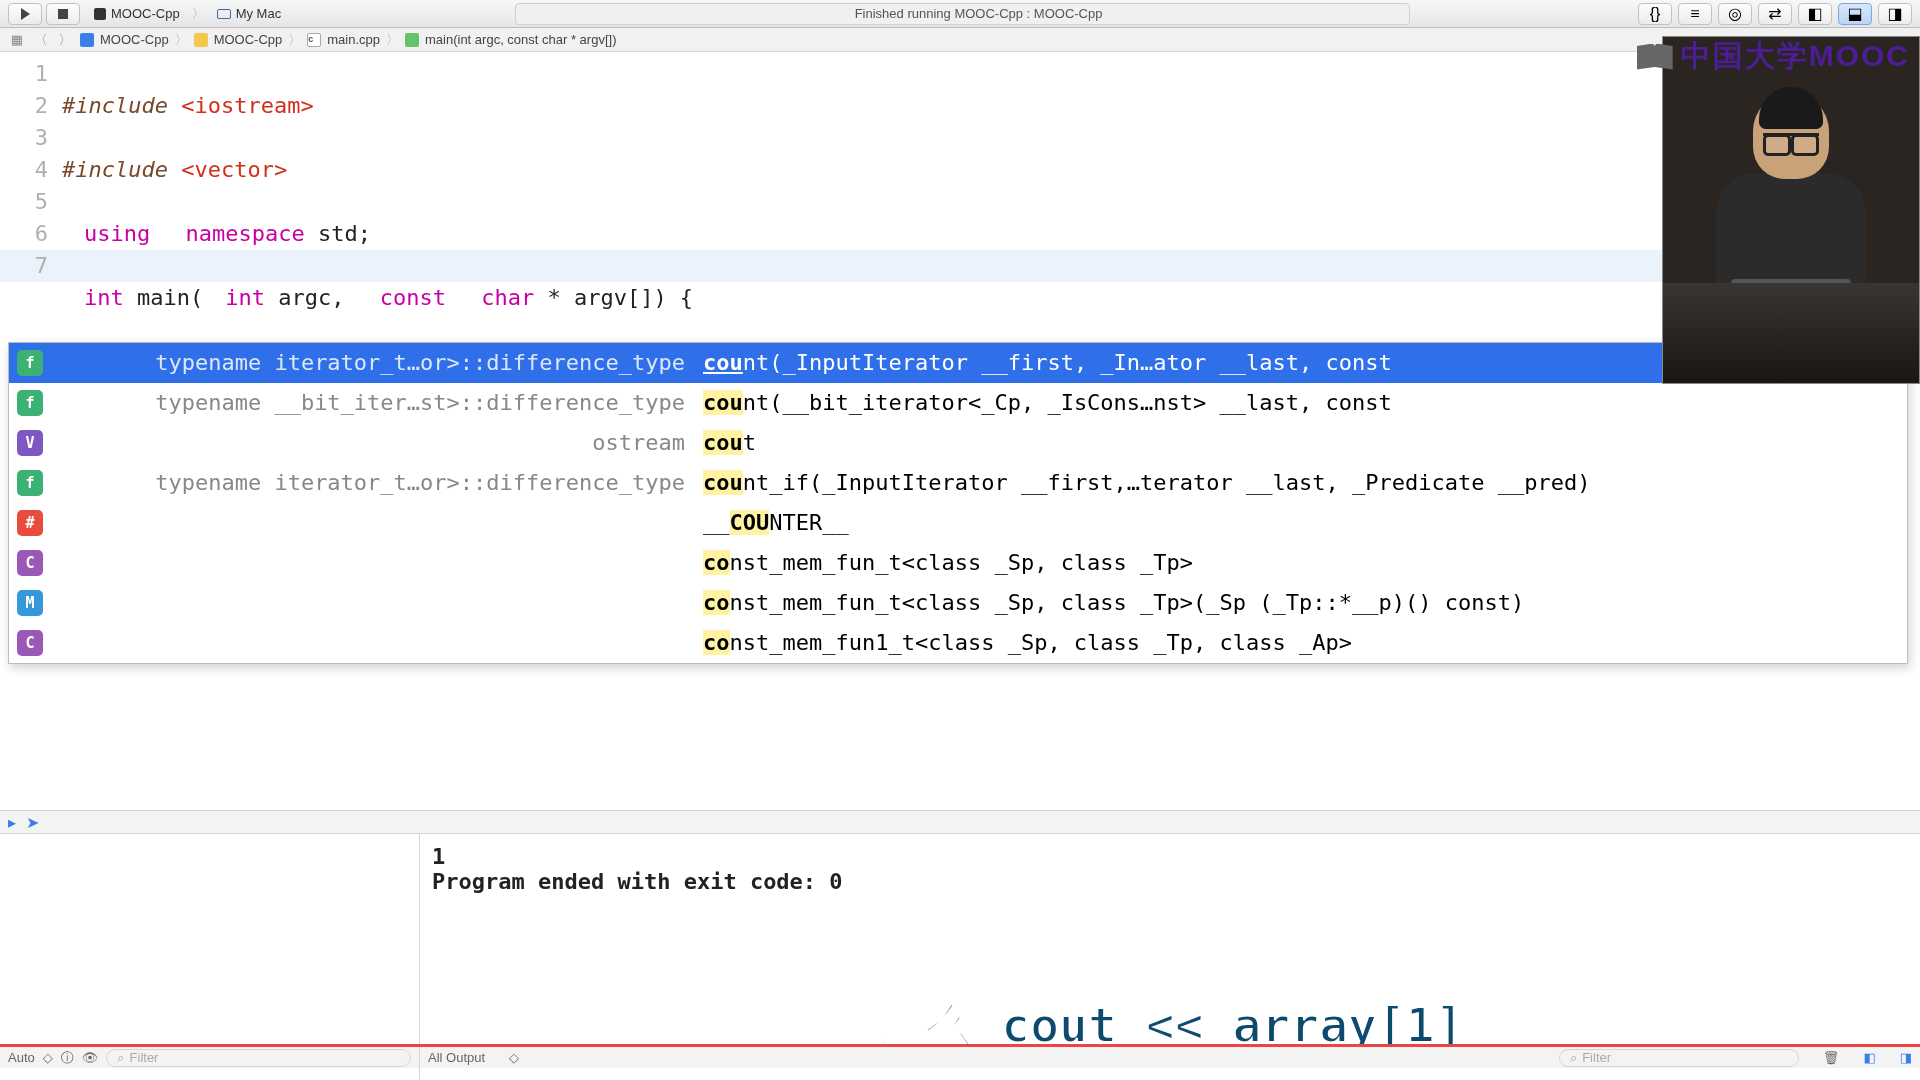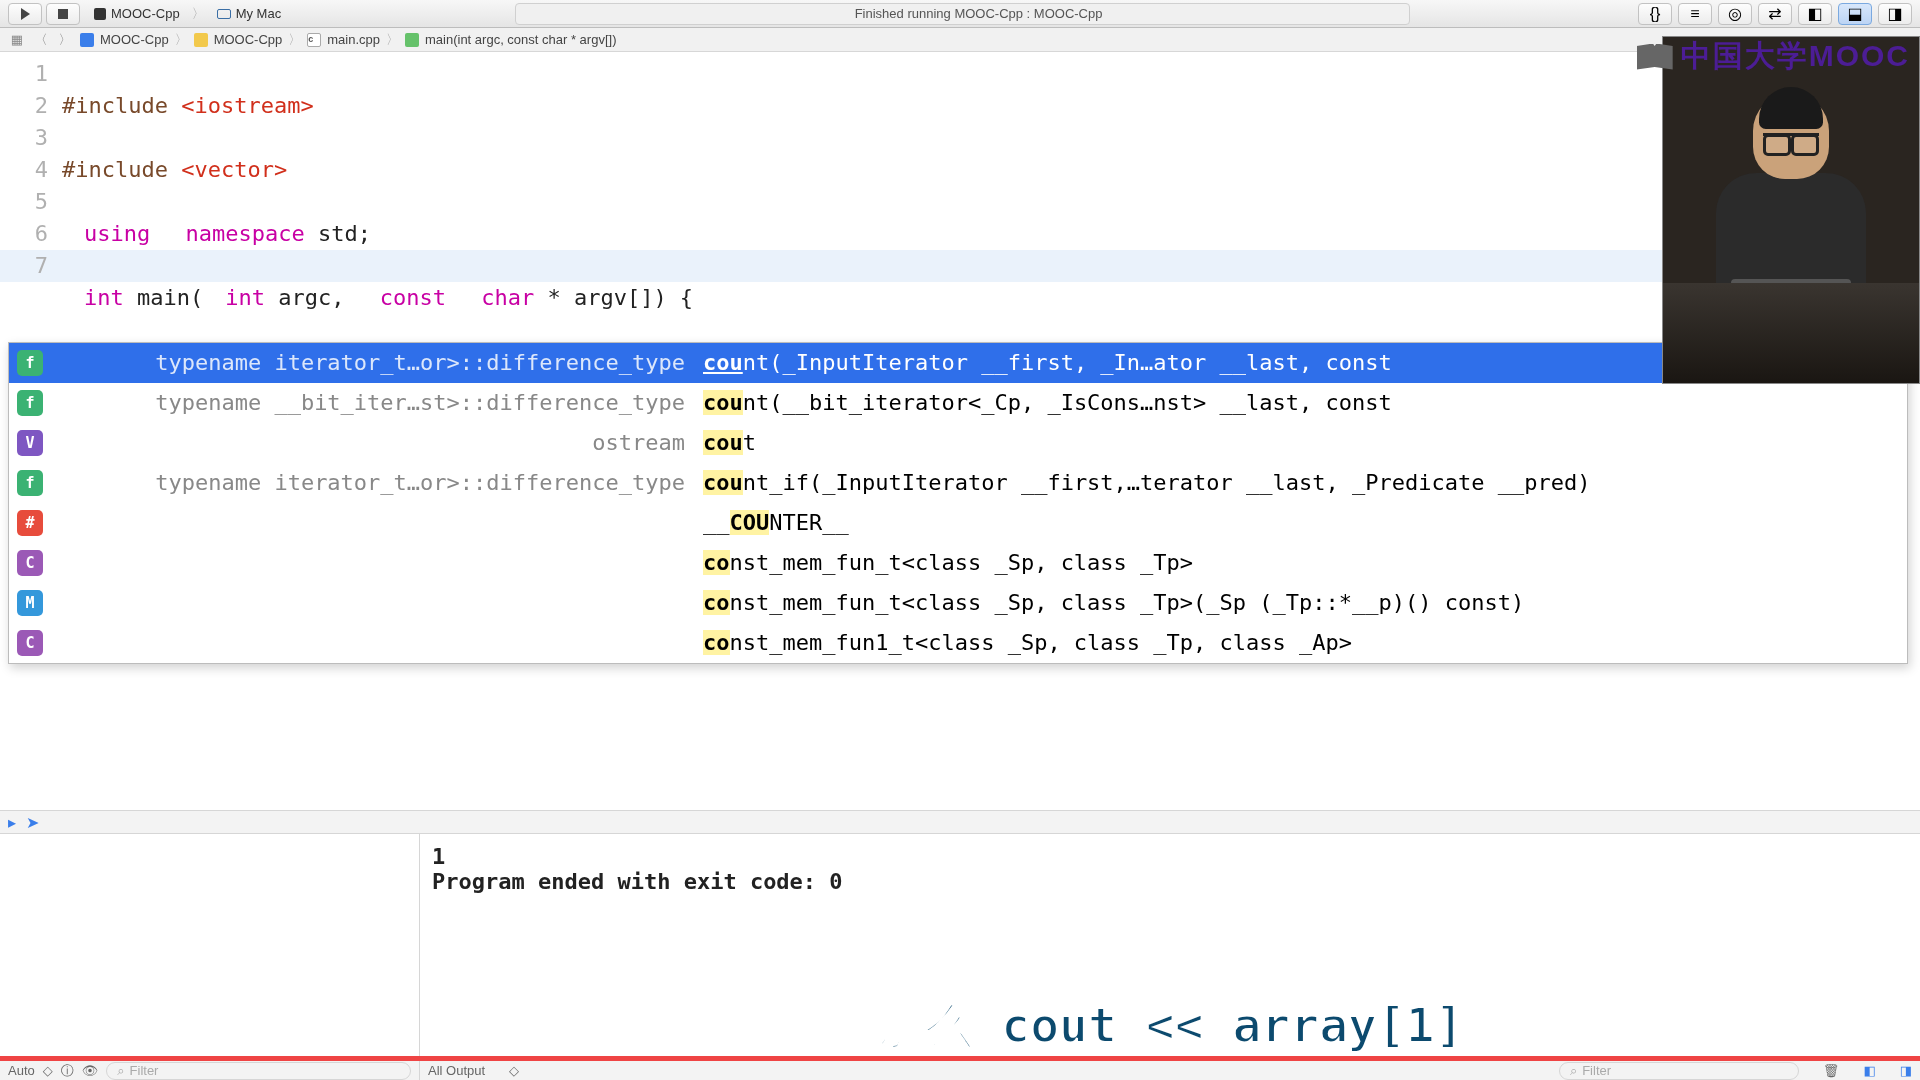--- a/index.html
+++ b/index.html
@@ -20,21 +20,21 @@
   .crumb .ico { width:14px; height:14px; border-radius:2px; display:inline-block; }
   .ico-proj { background:#3a7eea; }
   .ico-fold { background:#f2c94c; }
   .ico-c { background:#fff; border:1px solid #aaa; font-size:9px; display:inline-flex; align-items:center; justify-content:center; color:#555; font-weight:bold; }
   .ico-fn { background:#66c26b; border-radius:3px; }
   .editor { position:relative; height: 758px; background:#fff; font-family: "SF Mono", Menlo, Consolas, monospace; font-size:22px; line-height:32px; }
   .gutter { position:absolute; left:0; top:0; width:62px; text-align:right; color:#b0b0b0; padding-top:6px; padding-right:14px; }
   .codearea { position:absolute; left:62px; right:0; top:0; padding-top:6px; white-space:pre; color:#222; }
   .kw { color:#c800a4;margin-left:22px; }
   .type { color:#6f41a7; }
-  .pre { color:#78492a; }
+  .pre { color:#78492a;font-style:italic; }
   .num { color:#272ad8; }
   .str { color:#d12f1b;text-align:right; }
   .hl-line { position:absolute; left:0; right:0; height:32px; background:#eaf2fb; }
   .cursor { display:inline-block; width:2px; height:24px; background:#222; vertical-align:-3px; }
   .autocomplete { position:absolute; left:8px; top:290px; right:12px; background:#fff; border:1px solid #bcbcbc; box-shadow:2px 4px 10px rgba(0,0,0,0.18); font-family:"SF Mono",Menlo,Consolas,monospace; font-size:22px; }
   .ac-row { display:flex; align-items:center; height:40px; padding:0 8px; gap:10px; }
   .ac-row.sel { background:#2f6fea; color:#fff; }
   .ac-badge { width:26px; height:26px; border-radius:5px; display:flex; align-items:center; justify-content:center; font-weight:bold; font-size:15px; color:#fff; flex-shrink:0; }
   .b-f { background:#3bb273; }
   .b-v { background:#7e57c2; }
@@ -46,21 +46,21 @@
   .ac-right { flex:1; white-space:nowrap; overflow:hidden; text-overflow:ellipsis; }
   .match { font-weight:bold; }
   .ac-row.sel .match { color:#fff; text-decoration:underline; }
   .ac-row .match { color:#000; }
   .ymatch { background:#fff3a3; }
   .dbg-bar { height:24px; background:#f3f3f3; border-top:1px solid #d6d6d6; border-bottom:1px solid #d6d6d6; display:flex; align-items:center; padding:0 8px; gap:10px; }
   .console-wrap { display:flex; height: 246px; background:#fff; }
   .vars { width:420px; border-right:1px solid #d6d6d6; }
   .out { flex:1; padding:10px 12px; font-family:"SF Mono",Menlo,Consolas,monospace; font-size:22px; font-weight:bold; color:#222; position:relative; }
   .subtitle { position:absolute; bottom:22px; left:50%; transform:translateX(-50%); font-size:48px; font-weight:600; color:#0c4a6e; -webkit-text-stroke:2px #fff; text-shadow:0 0 6px #fff,0 0 6px #fff; }
-  .bottom-bar { position:absolute; bottom:0; left:0; right:0; height:24px; background:#f3f3f3; border-top:5px solid #ef4444; display:flex; align-items:center; font-size:13px; color:#666; }
+  .bottom-bar { position:absolute; bottom:12px; left:0; right:0; height:24px; background:#f3f3f3; border-top:3px solid #ef4444; display:flex; align-items:center; font-size:13px; color:#666; }
   .bb-left { width:420px; display:flex; align-items:center; gap:8px; padding:0 8px; border-right:1px solid #d6d6d6; height:100%; }
   .bb-mid { flex:1; padding:0 8px; display:flex; align-items:center; gap:24px; }
   .filter-pill { flex:1; height:18px; border:1px solid #d6d6d6; border-radius:9px; padding:0 10px; color:#aaa; display:flex; align-items:center; gap:5px; }
   .mooc-badge { position:absolute; top:36px; right:10px; display:flex; align-items:center; gap:8px; font-size:30px; font-weight:bold; color:#4c1d95; letter-spacing:2px; z-index:5; }
   .mooc-badge .book { width:36px; height:26px; background:#666; clip-path: polygon(0 10%, 45% 0, 50% 10%, 55% 0, 100% 10%, 100% 100%, 50% 90%, 0 100%); }
   .pip { position:absolute; top:36px; right:0; width:258px; height:348px; background:#2a2520; border:1px solid #888; z-index:4; overflow:hidden; }
   .pip .desk { position:absolute; bottom:0; left:0; right:0; height:100px; background:linear-gradient(#3a3530,#1a1612); }
   .pip .person { position:absolute; left:50%; bottom:60px; transform:translateX(-50%); width:150px; height:230px; }
   .pip .head { width:76px; height:86px; background:#caa27a; border-radius:38px 38px 32px 32px; margin:0 auto; position:relative; }
   .pip .hair { position:absolute; top:-6px; left:6px; right:6px; height:42px; background:#1a1a1a; border-radius:38px 38px 8px 8px; }

